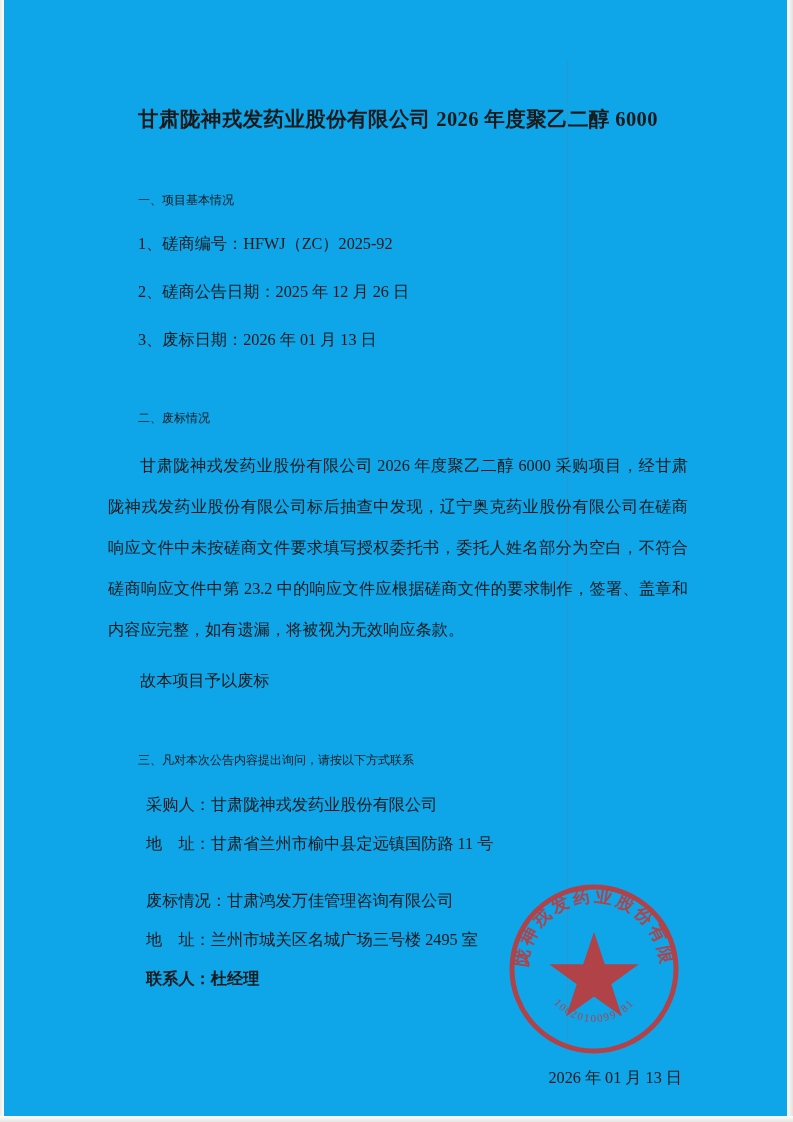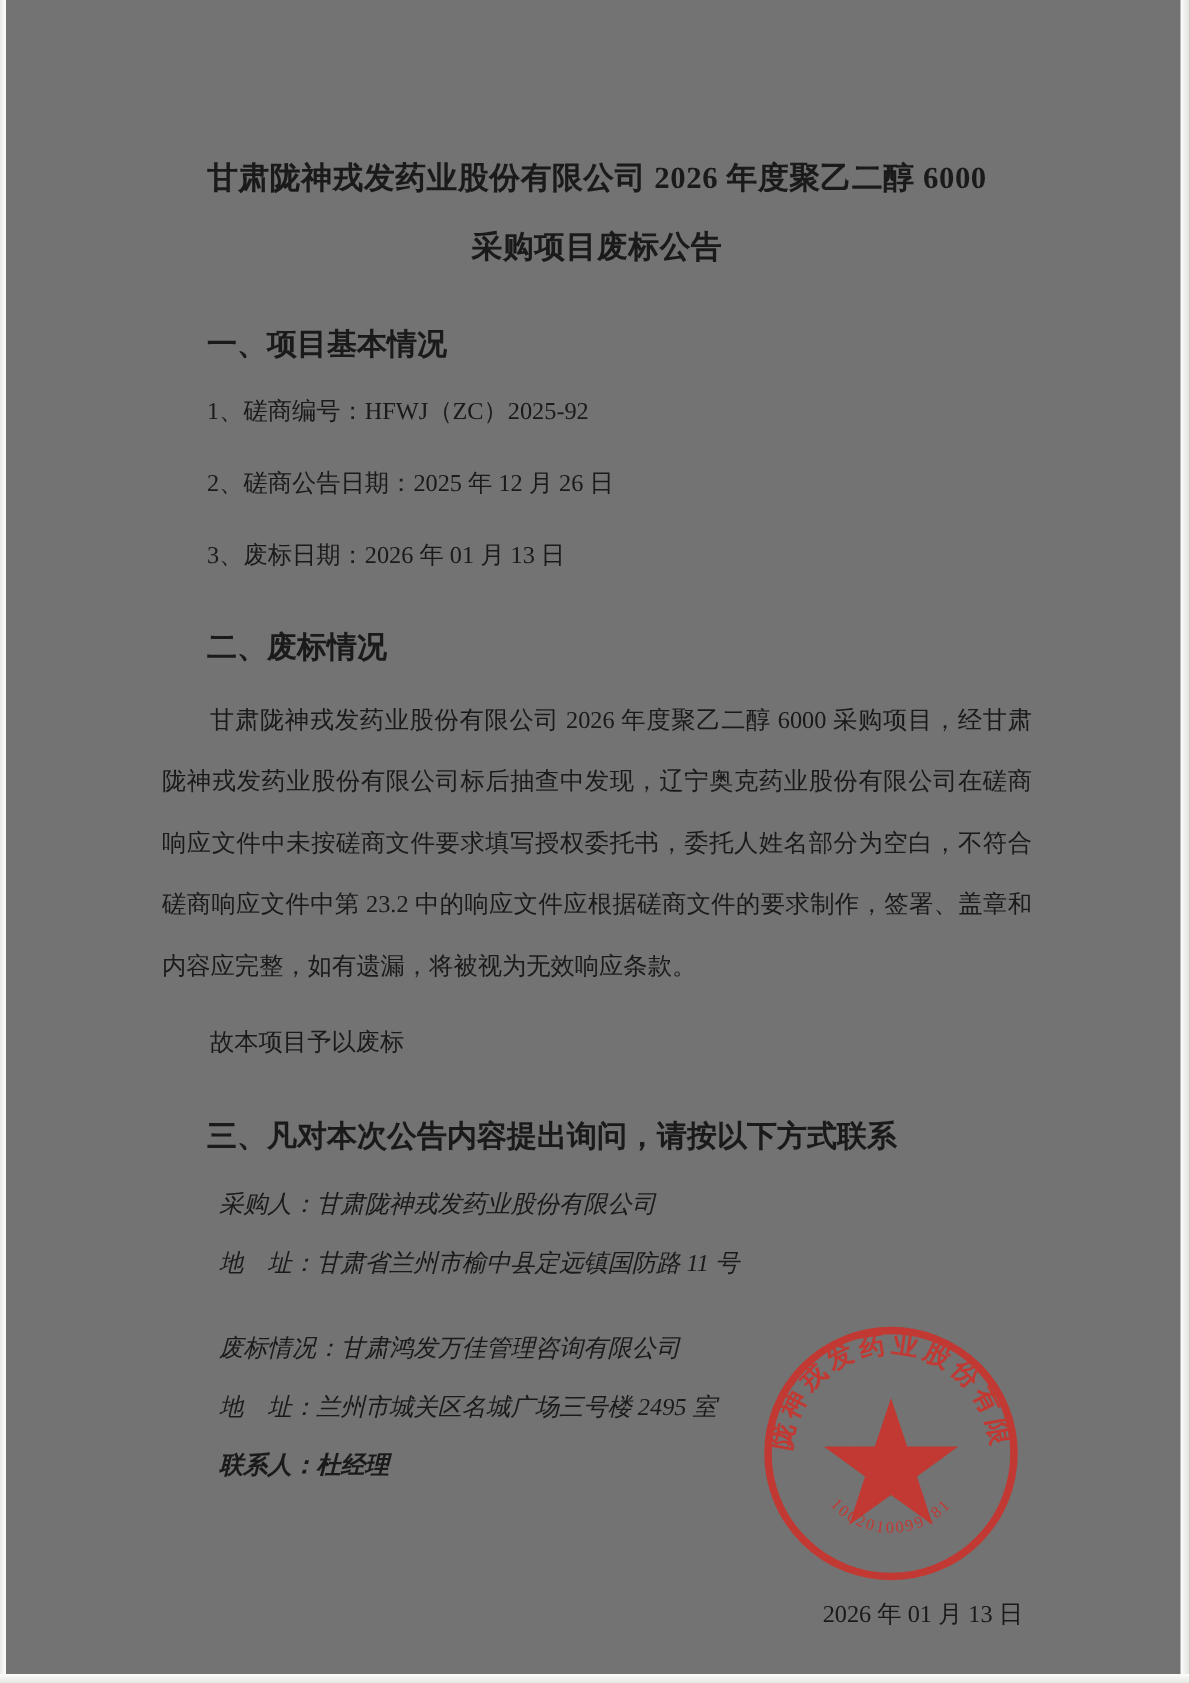--- a/index.html
+++ b/index.html
@@ -11,21 +11,21 @@
     width: 793px;
     height: 1122px;
     position: relative;
     font-family: "Liberation Serif", "DejaVu Serif", serif;
     color: #1a1a1a;
     overflow: hidden;
   }
   .page {
     position: absolute;
     inset: 0;
-    background: #737373;
+    background: #0ea5e9;
   }
   
   .scan-edge-left {
     position: absolute;
     left: 0; top: 0; bottom: 0; width: 4px;
     background: linear-gradient(to right, #e9e9e7, #fdfdfc);
   }
   .scan-edge-right {
     position: absolute;
     right: 0; top: 0; bottom: 0; width: 6px;
@@ -59,23 +59,23 @@
     font-weight: bold;
     letter-spacing: 0.4px;
     line-height: 46px;
     margin: 0;
   }
   .doc-title .line2 {
     display: block;
   }
 
   .section-heading {
-    font-size: 20px;
-    font-weight: bold;
-    margin: 26px 0 0 0;
+    font-size: 12px;
+    font-weight: normal;
+    margin: 42px 0 0 0;
     text-indent: 30px;
     line-height: 32px;
   }
   .para {
     font-size: 16.2px;
     line-height: 41px;
     margin: 10px 0 0 0;
     text-indent: 32px;
     text-align: justify;
   }
@@ -90,21 +90,20 @@
     line-height: 41px;
     margin: 12px 0 0 0;
     text-align: justify;
     text-indent: 32px;
   }
   .contact-line {
     font-size: 16.2px;
     line-height: 39px;
     margin: 0;
     text-indent: 38px;
-    font-style: italic;
   }
   .contact-line.bold {
     font-weight: bold;
   }
   .contact-group {
     margin-top: 10px;
   }
   .contact-group.second {
     margin-top: 18px;
   }
@@ -135,21 +134,20 @@
 <div class="page">
   <div class="scan-edge-left"></div>
   <div class="scan-edge-right"></div>
   <div class="scan-edge-bottom"></div>
   <div class="fold-line"></div>
 
   <div class="content">
 
     <h1 class="doc-title">
       <span>甘肃陇神戎发药业股份有限公司 2026 年度聚乙二醇 6000</span>
-      <span class="line2">采购项目废标公告</span>
     </h1>
 
     <p class="section-heading">一、项目基本情况</p>
     <p class="para-item">1、磋商编号：HFWJ（ZC）2025-92</p>
     <p class="para-item">2、磋商公告日期：2025 年 12 月 26 日</p>
     <p class="para-item">3、废标日期：2026 年 01 月 13 日</p>
 
     <p class="section-heading">二、废标情况</p>
     <p class="body-block">甘肃陇神戎发药业股份有限公司 2026 年度聚乙二醇 6000 采购项目，经甘肃陇神戎发药业股份有限公司标后抽查中发现，辽宁奥克药业股份有限公司在磋商响应文件中未按磋商文件要求填写授权委托书，委托人姓名部分为空白，不符合磋商响应文件中第 23.2 中的响应文件应根据磋商文件的要求制作，签署、盖章和内容应完整，如有遗漏，将被视为无效响应条款。</p>
     <p class="para">故本项目予以废标</p>

